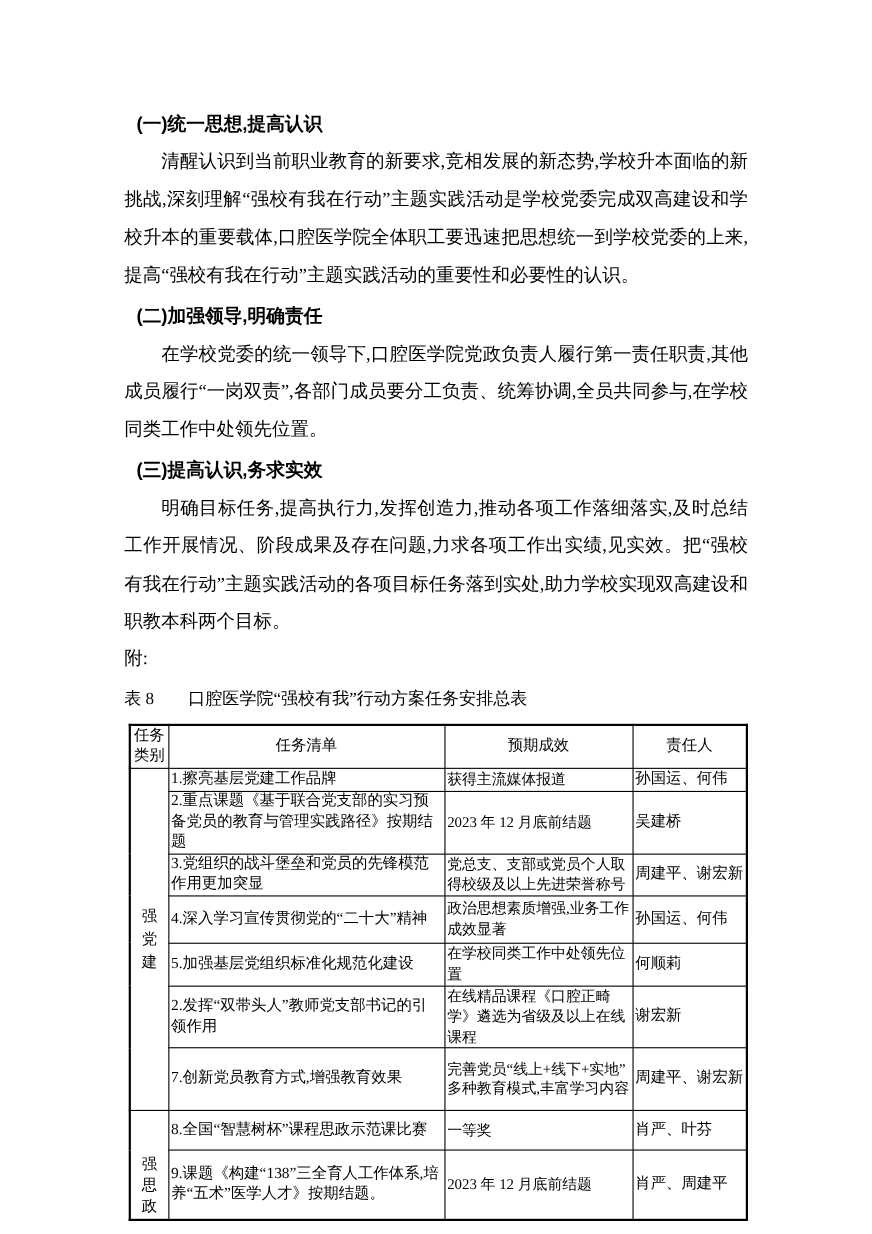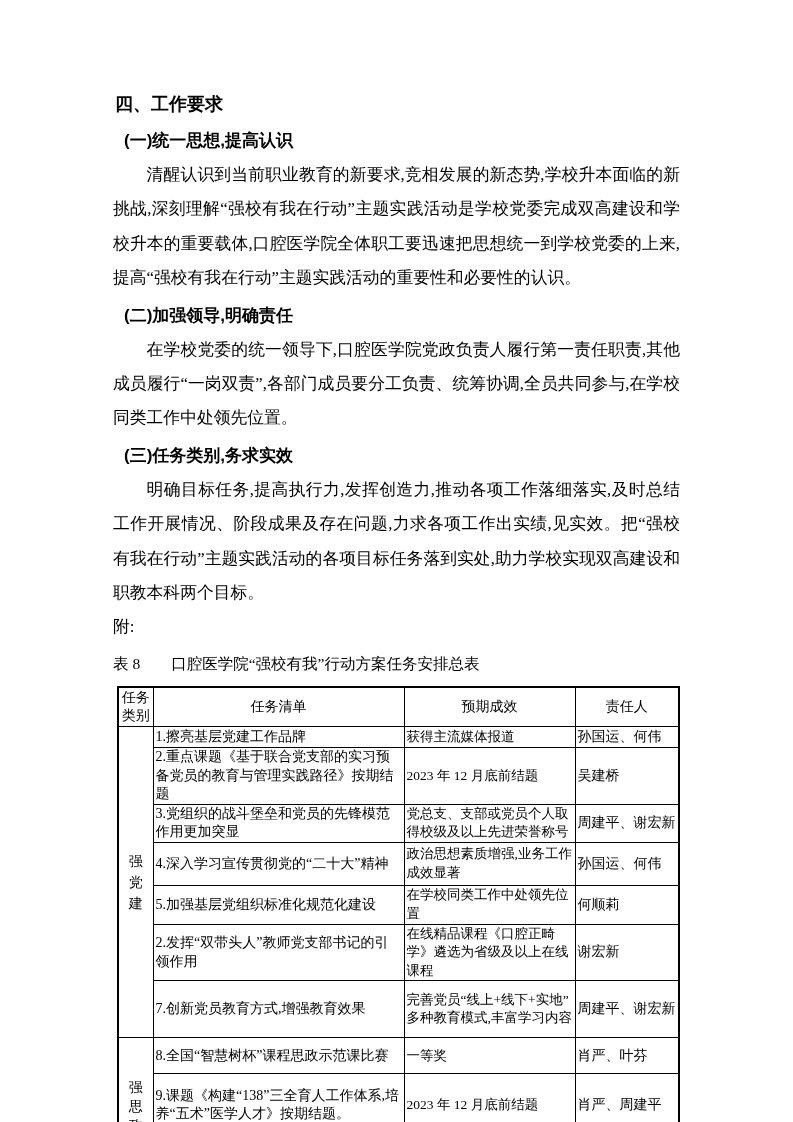--- a/index.html
+++ b/index.html
@@ -57,29 +57,28 @@
     word-break:break-all;line-height:21px;
     text-align:center;
   }
   .vstack.small{line-height:19px;margin-top:40px;}
 </style>
 </head>
 <body>
 
 <div class="page">
 
-  <h1 class="doc-title">四、工作要求</h1>
 
   <h2 class="sec-heading">(一)统一思想,提高认识</h2>
   <p class="body-para">清醒认识到当前职业教育的新要求,竞相发展的新态势,学校升本面临的新挑战,深刻理解“强校有我在行动”主题实践活动是学校党委完成双高建设和学校升本的重要载体,口腔医学院全体职工要迅速把思想统一到学校党委的上来,提高“强校有我在行动”主题实践活动的重要性和必要性的认识。</p>
 
   <h2 class="sec-heading">(二)加强领导,明确责任</h2>
   <p class="body-para">在学校党委的统一领导下,口腔医学院党政负责人履行第一责任职责,其他成员履行“一岗双责”,各部门成员要分工负责、统筹协调,全员共同参与,在学校同类工作中处领先位置。</p>
 
-  <h2 class="sec-heading">(三)任务类别,务求实效</h2>
+  <h2 class="sec-heading">(三)提高认识,务求实效</h2>
   <p class="body-para">明确目标任务,提高执行力,发挥创造力,推动各项工作落细落实,及时总结工作开展情况、阶段成果及存在问题,力求各项工作出实绩,见实效。把“强校有我在行动”主题实践活动的各项目标任务落到实处,助力学校实现双高建设和职教本科两个目标。</p>
 
   <p class="attach">附:</p>
 
   <p class="table-caption">表 8　　口腔医学院“强校有我”行动方案任务安排总表</p>
 
   <table class="task-table">
     <colgroup>
       <col style="width:35px">
         <col style="width:251px">

